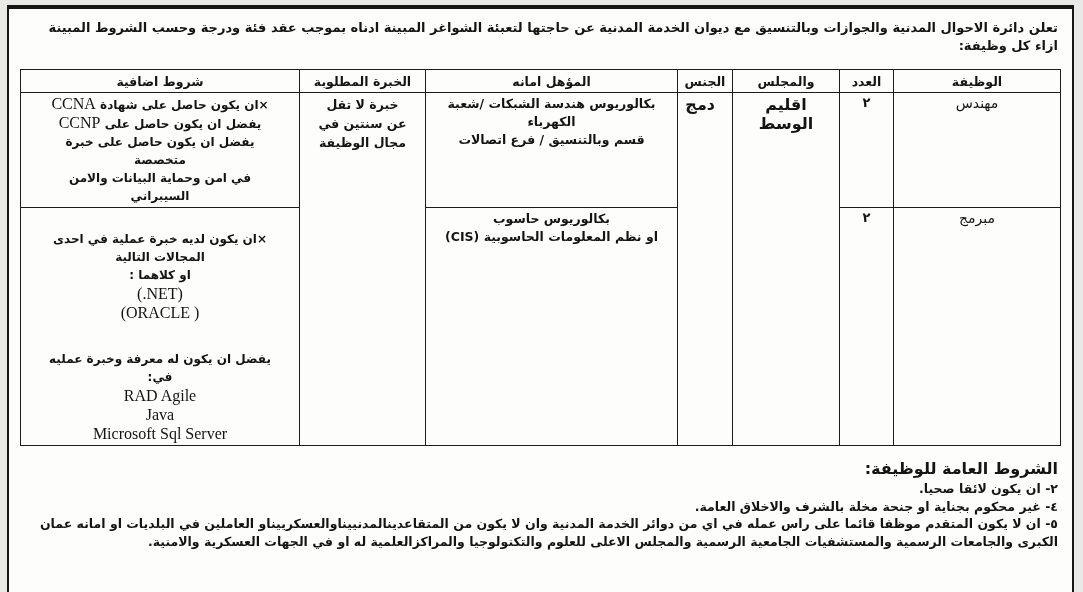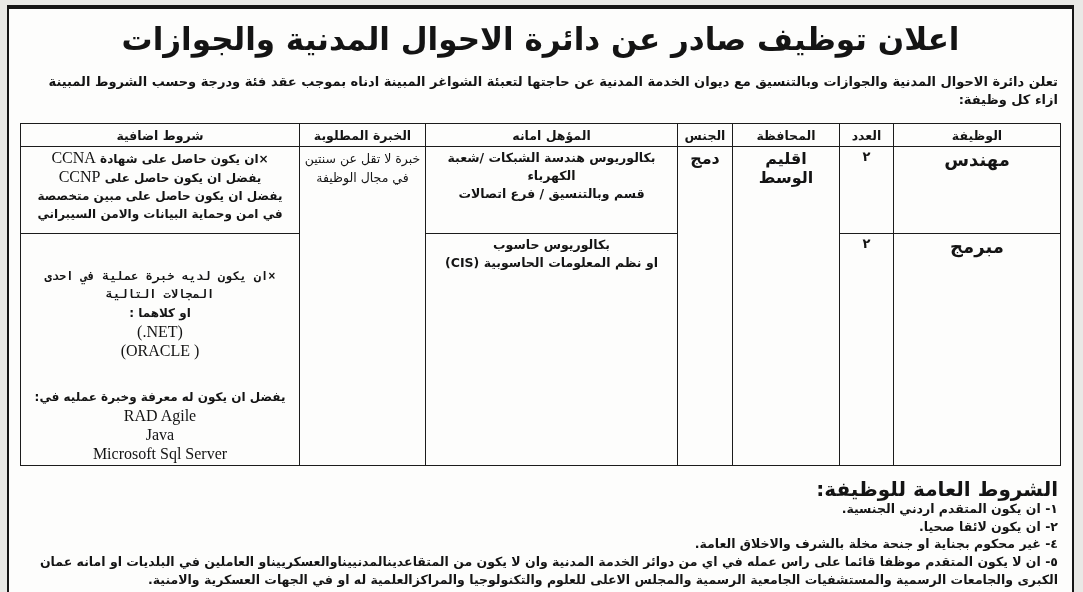--- a/index.html
+++ b/index.html
@@ -18,71 +18,70 @@
   .intro{
     margin:10px 14px 0 24px;text-align:right;direction:rtl;
     font-size:13px;font-weight:bold;line-height:18px;
   }
   table.jobs{
     border-collapse:collapse;direction:rtl;
     margin:14px auto 0 auto;width:1040px;table-layout:fixed;
   }
   table.jobs th,table.jobs td{
     border:1.5px solid #1c1c1c;vertical-align:top;
-    padding:2px 3px;box-sizing:border-box;
+    padding:2px 17px;box-sizing:border-box;
   }
   table.jobs th{
     font-size:12.5px;font-weight:bold;
     height:23px;padding:3px 2px;vertical-align:middle;
   }
   tr.r1{height:87px;}
   tr.r2{height:170px;}
-  td.pos{font-size:18px;font-weight:bold;text-align:center;padding-top:6px;}
+  td.pos{font-size:14px;font-weight:normal;text-align:center;padding-top:6px;}
   td.cnt{font-size:13px;font-weight:bold;text-align:center;padding-top:8px;}
   td.gov,td.gen{font-size:16px;font-weight:bold;text-align:center;padding-top:10px;line-height:19px;}
   td.qual{font-size:12.5px;font-weight:bold;text-align:center;padding-top:6px;line-height:18px;margin-top:48px;}
-  td.exp{font-size:12.5px;font-weight:normal;text-align:center;padding-top:8px;line-height:19px;}
+  td.exp{font-size:12.5px;font-weight:bold;text-align:center;padding-top:8px;line-height:19px;}
   td.cond{font-size:12px;font-weight:bold;text-align:center;}
   td.cond .ln{line-height:18px;}
   .lat{font-family:"Liberation Serif",serif;font-weight:normal;font-size:16px;}
   .lat-line{font-family:"Liberation Serif",serif;font-weight:normal;font-size:16px;line-height:19px;}
   .cond-eng{padding-top:10px;}
-  .cond-prog .ln1{margin-top:32px;font-family:Liberation Mono, monospace;}
+  .cond-prog .ln1{margin-top:20px;}
   .cond-prog .gap{height:28px;}
   .general{
     margin:12px 14px 0 10px;direction:rtl;text-align:right;
   }
-  .g-head{font-size:20px;font-weight:bold;line-height:22px;}
+  .g-head{font-size:16px;font-weight:bold;line-height:22px;}
   .g-item{font-size:12.5px;font-weight:bold;line-height:17.5px;}
   .g-item.long{line-height:18px;}
 </style>
 </head>
 <body>
 
 <div class="page">
 
-  <h1 class="title">اعلان توظيف صادر عن دائرة الاحوال المدنية والجوازات</h1>
 
   <p class="intro">تعلن دائرة الاحوال المدنية والجوازات وبالتنسيق مع ديوان الخدمة المدنية عن حاجتها لتعبئة الشواغر المبينة ادناه بموجب عقد فئة ودرجة وحسب الشروط المبينة ازاء كل وظيفة:</p>
 
   <table class="jobs" dir="rtl">
     <colgroup>
       <col style="width:167px">
       <col style="width:54px">
       <col style="width:107px">
       <col style="width:55px">
       <col style="width:252px">
       <col style="width:126px">
       <col style="width:279px">
     </colgroup>
     <tbody>
         <tr>
       <th>الوظيفة</th>
       <th>العدد</th>
-      <th>المحافظة</th>
+      <th>والمجلس</th>
       <th>الجنس</th>
       <th>المؤهل امانه</th>
       <th>الخبرة المطلوبة</th>
       <th>شروط اضافية</th>
     </tr>
     <tr class="r1">
       <td class="pos">مهندس</td>
       <td class="cnt">٢</td>
       <td class="gov" rowspan="2">
         <div>اقليم</div>
@@ -90,21 +89,21 @@
       </td>
       <td class="gen" rowspan="2">دمج</td>
       <td class="qual">
         <div>بكالوريوس هندسة الشبكات /شعبة الكهرباء</div>
         <div>قسم وبالتنسيق / فرع اتصالات</div>
       </td>
       <td class="exp" rowspan="2">خبرة لا تقل عن سنتين في مجال الوظيفة</td>
       <td class="cond cond-eng">
         <div class="ln" dir="rtl"><span>×ان يكون حاصل على شهادة</span> <span class="lat">CCNA</span></div>
         <div class="ln" dir="rtl"><span>يفضل ان يكون حاصل على</span> <span class="lat">CCNP</span></div>
-        <div class="ln">يفضل ان يكون حاصل على مبين متخصصة</div>
+        <div class="ln">يفضل ان يكون حاصل على خبرة متخصصة</div>
         <div class="ln">في امن وحماية البيانات والامن السيبراني</div>
       </td>
     </tr>
     <tr class="r2">
       <td class="pos">مبرمج</td>
       <td class="cnt">٢</td>
       <td class="qual">
         <div>بكالوريوس حاسوب</div>
         <div>او نظم المعلومات الحاسوبية (CIS)</div>
       </td>
@@ -118,20 +117,19 @@
         <div class="lat-line">RAD Agile</div>
         <div class="lat-line">Java</div>
         <div class="lat-line">Microsoft Sql Server</div>
       </td>
     </tr>
   </tbody>
     </table>
 
   <div class="general">
     <div class="g-head">الشروط العامة للوظيفة:</div>
-    <div class="g-item">١- ان يكون المتقدم اردني الجنسية.</div>
     <div class="g-item">٢- ان يكون لائقا صحيا.</div>
     <div class="g-item">٤- غير محكوم بجناية او جنحة مخلة بالشرف والاخلاق العامة.</div>
     <div class="g-item long">٥- ان لا يكون المتقدم موظفا قائما على راس عمله في اي من دوائر الخدمة المدنية وان لا يكون من المتقاعدينالمدنييناوالعسكرييناو العاملين في البلديات او امانه عمان الكبرى والجامعات الرسمية والمستشفيات الجامعية الرسمية والمجلس الاعلى للعلوم والتكنولوجيا والمراكزالعلمية له او في الجهات العسكرية والامنية.</div>
 
   </div>
 
 </div>
 
 </body></html>

